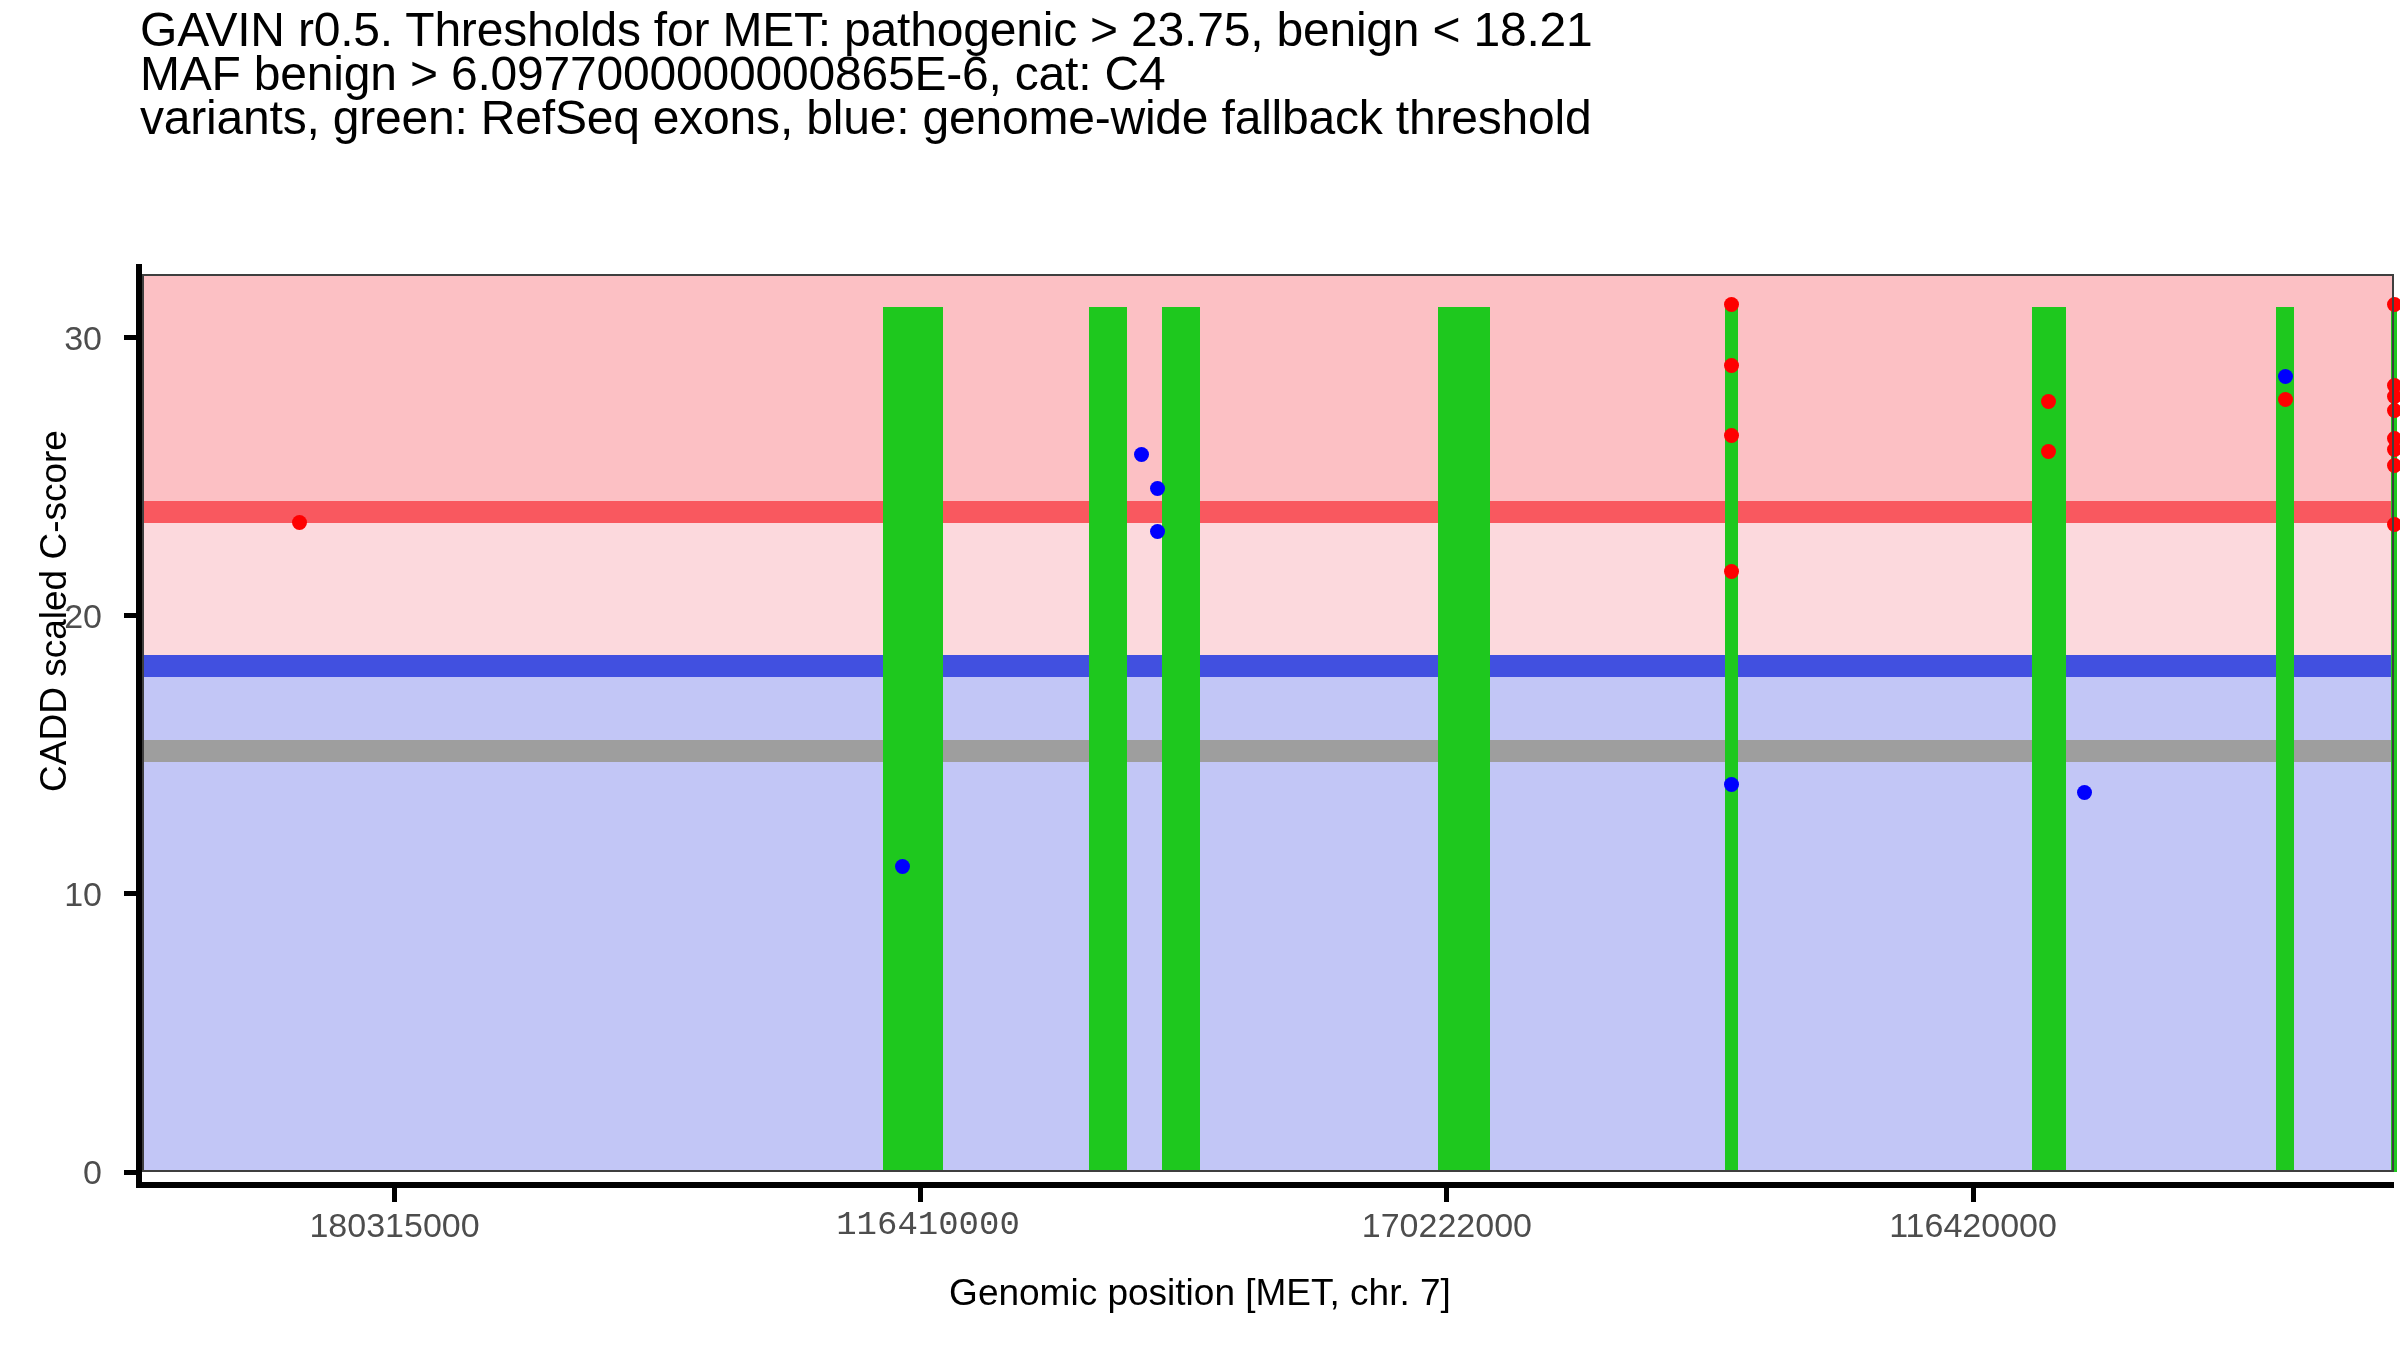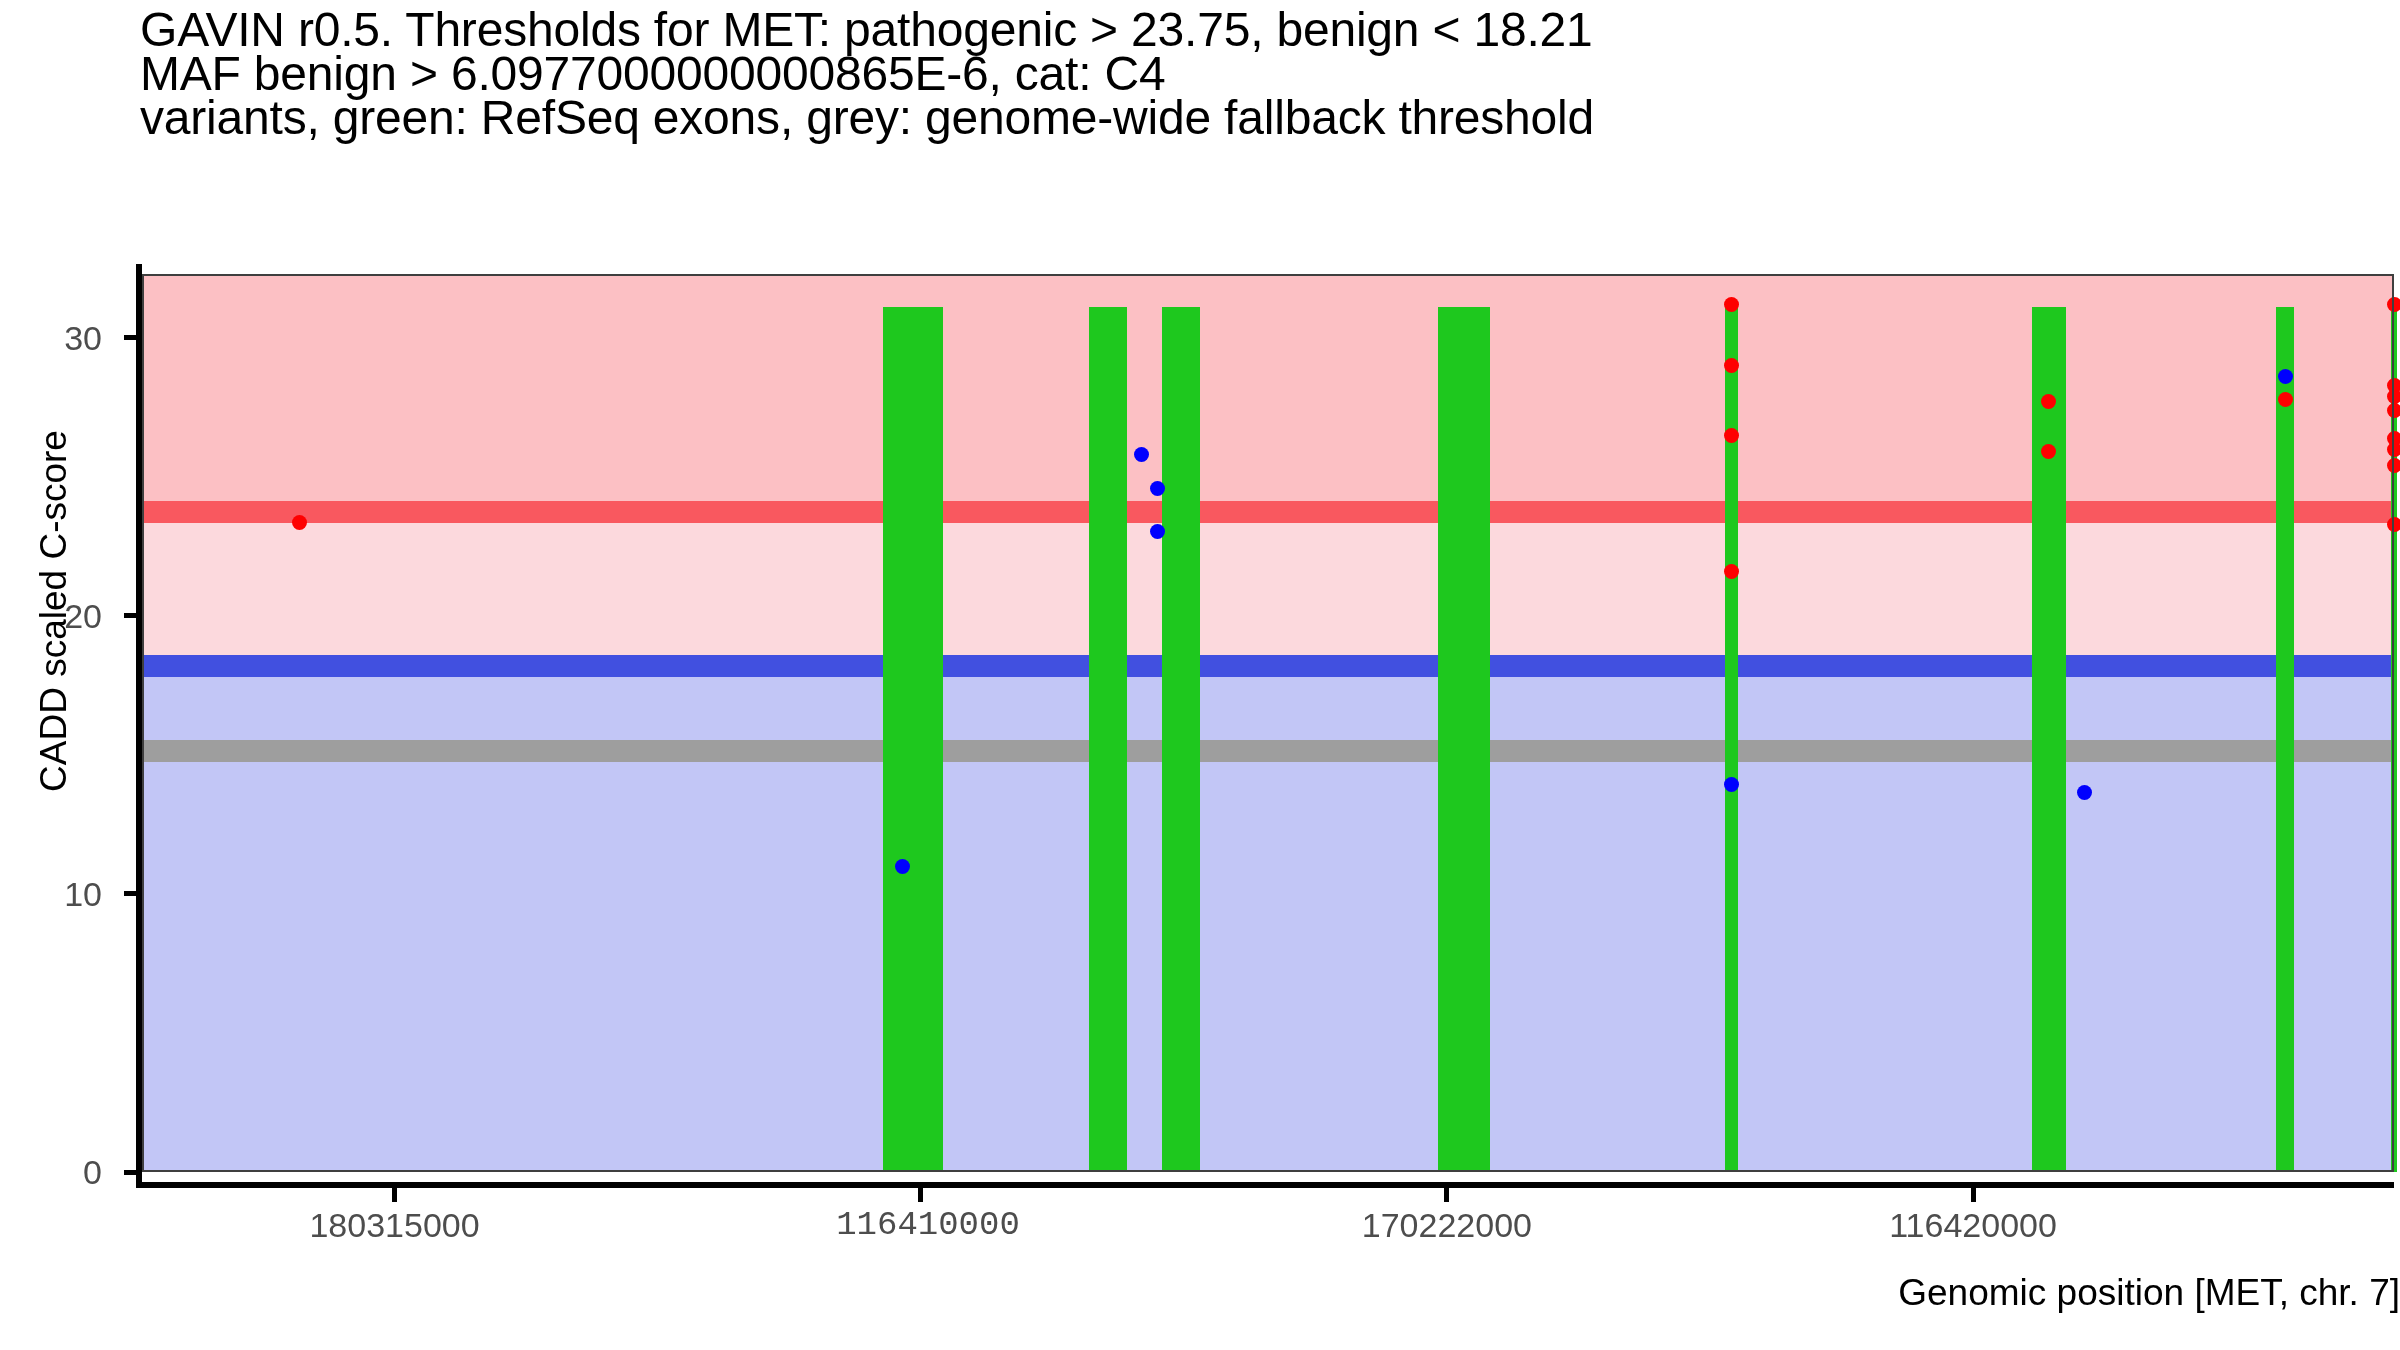--- a/index.html
+++ b/index.html
@@ -59,32 +59,32 @@
     position:absolute;font-size:34px;color:#4d4d4d;text-align:center;
     width:320px;transform:translateX(-50%);top:1206px;
   }
   .ylab{
     position:absolute;left:-296px;top:590px;width:700px;
     transform:rotate(-90deg);transform-origin:center center;
     font-size:37px;color:#000000;text-align:center;
   }
   .xlab{
     position:absolute;left:0;top:1272px;width:2400px;
-    font-size:37px;color:#000000;text-align:right;
+    font-size:37px;color:#000000;text-align:center;
   }
 </style>
 </head>
 <body>
 
 <div id="chart-root">
 
   <div class="title-block">
     <div class="title-line">GAVIN r0.5. Thresholds for MET: pathogenic &gt; 23.75, benign &lt; 18.21</div>
     <div class="title-line">MAF benign &gt; 6.0977000000000865E-6, cat: C4</div>
-    <div class="title-line">variants, green: RefSeq exons, grey: genome-wide fallback threshold</div>
+    <div class="title-line">variants, green: RefSeq exons, blue: genome-wide fallback threshold</div>
   </div>
 
   <div class="panel" id="plot-panel">
       <div class="band" style="top: 0px; height: 237.706px; background: rgb(252, 192, 196);"></div>
       <div class="band" style="top: 237.706px; height: 154.022px; background: rgb(252, 217, 221);"></div>
       <div class="band" style="top: 391.728px; height: 506.272px; background: rgb(194, 198, 246);"></div>
       <div class="thresh" style="top: 465.802px; height: 22px; background: rgb(158, 158, 158);"></div>
       <div class="thresh" style="top: 380.728px; height: 22px; background: rgb(65, 80, 224);"></div>
       <div class="thresh" style="top: 226.706px; height: 22px; background: rgb(249, 88, 95);"></div>
       <div class="exon" style="left: 740.845px; width: 59.9832px; top: 33.3622px; height: 864.638px;"></div>

